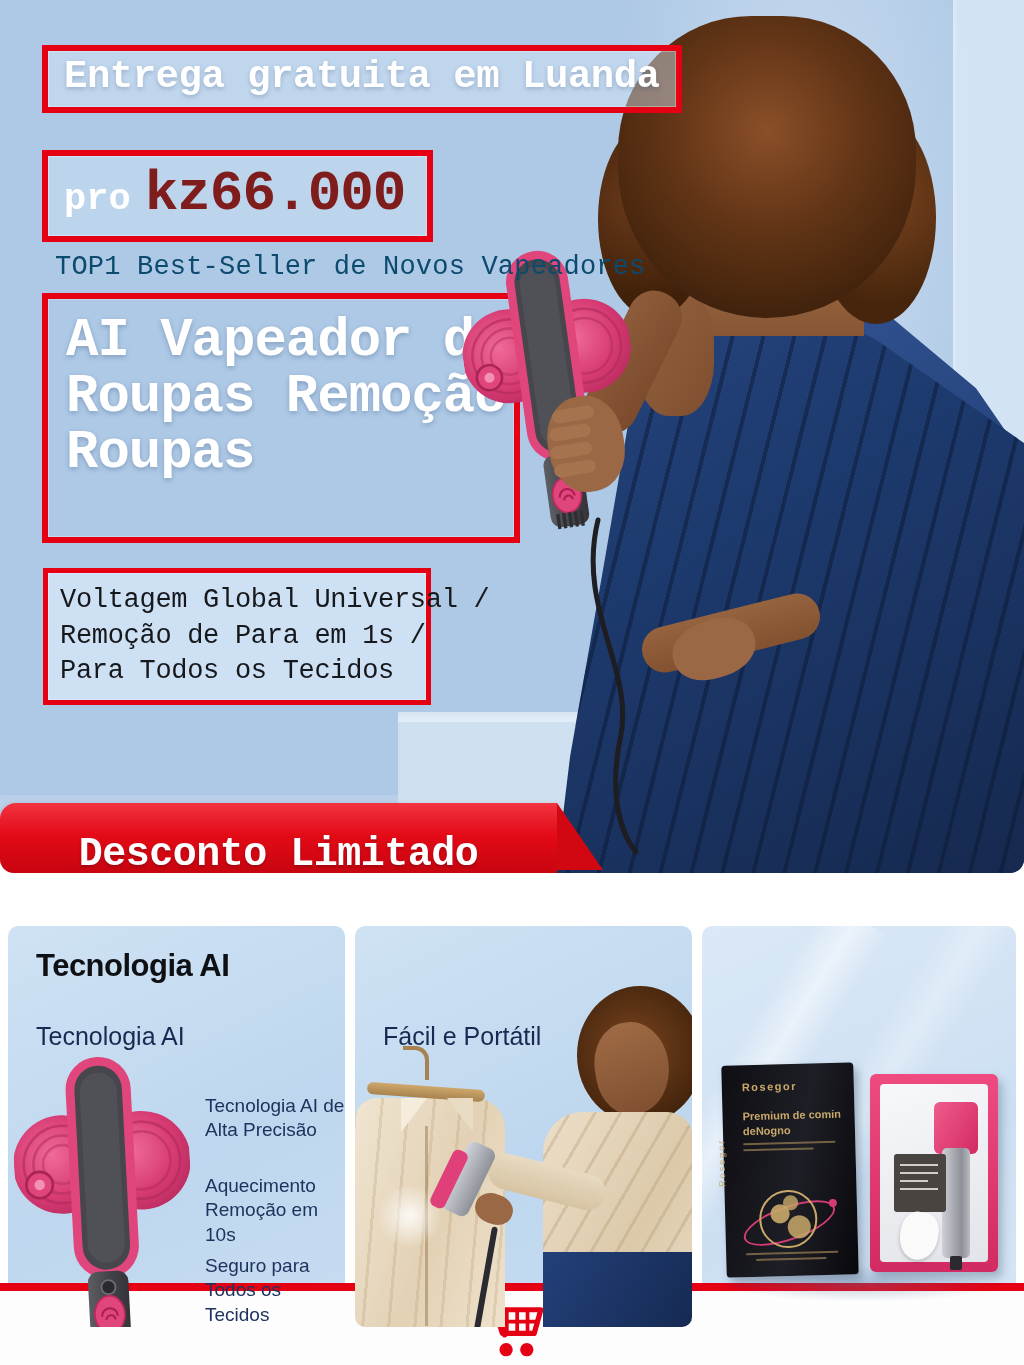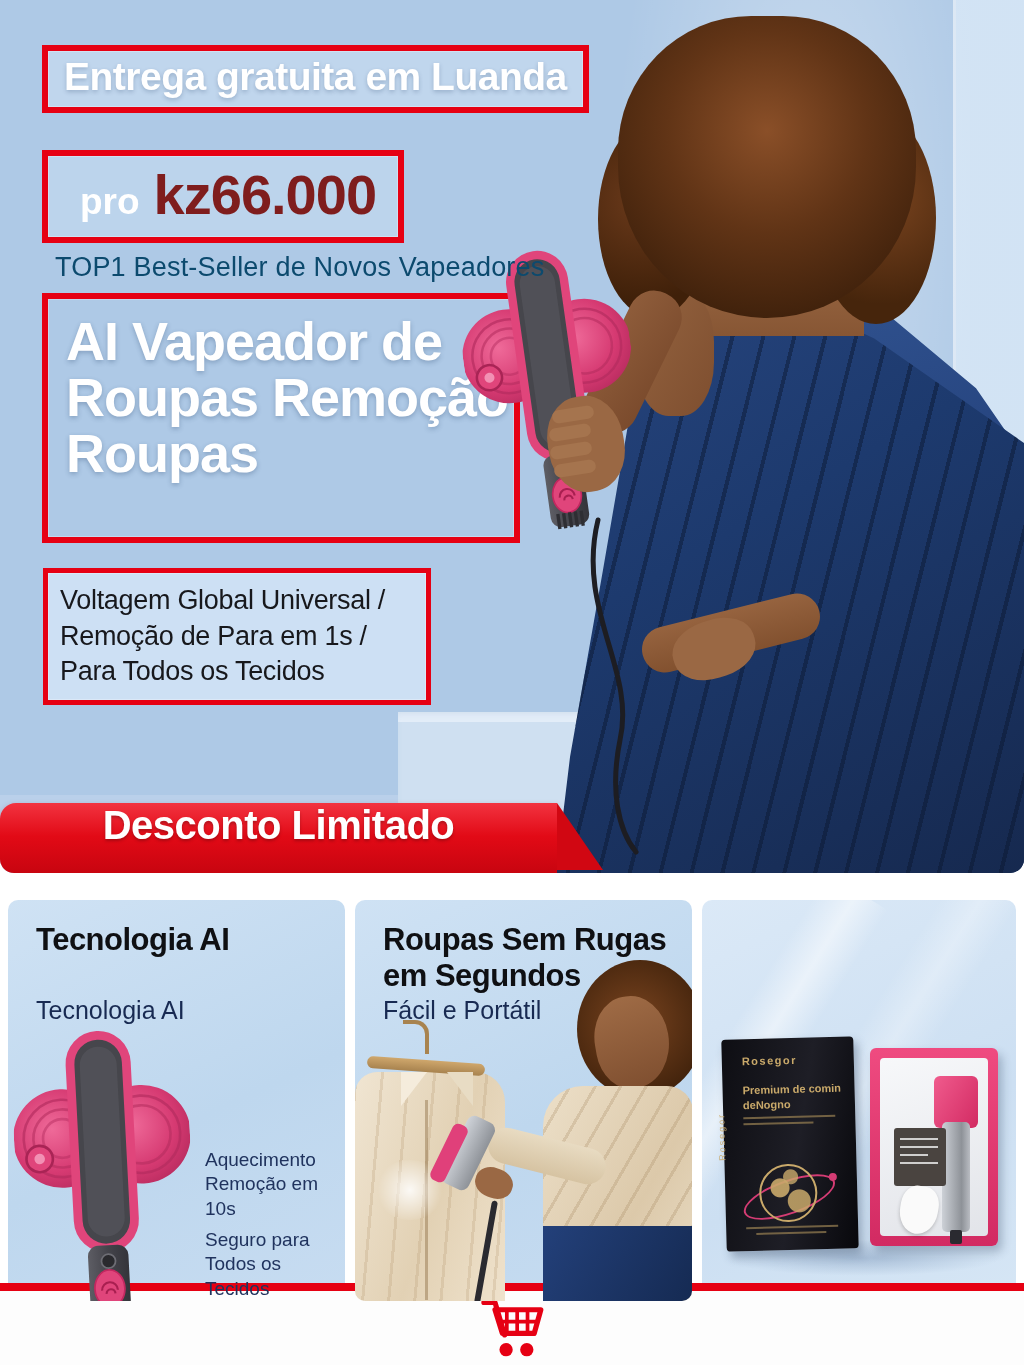--- a/index.html
+++ b/index.html
@@ -6,20 +6,21 @@
   html,body { background:#ffffff; }
   body { font-family:"Liberation Sans", sans-serif; }
   .page { position:relative; width:1024px; height:1365px; background:#ffffff; overflow:hidden; margin:0 auto; }
 
   
   .hero {
     position:absolute; left:0; top:0; width:1024px; height:873px; overflow:hidden;
     border-radius:0 0 14px 14px;
     background:linear-gradient(112deg,#9cbadb 0%,#aec9e6 38%,#bdd4ec 62%,#cuddf3 80%,#cadff3 100%);
     background-color:#aec9e6;
+    font-family:Liberation Mono, monospace;
   }
   .wall-strip { position:absolute; left:953px; top:0; width:71px; height:772px;
     background:linear-gradient(90deg,rgba(255,255,255,.55) 0 3px,rgba(222,236,249,.75) 3px 100%); }
   .wall-glow { position:absolute; left:610px; top:0; width:360px; height:740px;
     background:radial-gradient(ellipse at 55% 30%, rgba(255,255,255,.35), rgba(255,255,255,0) 70%); }
   .podium-step { position:absolute; left:398px; top:712px; width:208px; height:161px;
     background:linear-gradient(180deg,#e4eef9 0 10px,#cfe0f1 10px 100%); box-shadow:-6px 0 10px rgba(120,150,190,.25) inset; }
   .podium-low { position:absolute; left:0px; top:795px; width:420px; height:78px; background:#c2d6ec; opacity:.6; }
 
   
@@ -59,40 +60,40 @@
   .cord { position:absolute; left:540px; top:500px; width:140px; height:360px; z-index:5; }
   .hand-grip { position:absolute; left:548px; top:396px; width:76px; height:96px; background:#9a6844; border-radius:46%; transform:rotate(-10deg); z-index:7; }
   .finger { position:absolute; width:42px; height:13px; background:#a5744e; border-radius:7px; z-index:8; transform:rotate(-9deg); }
   .f1 { left:552px; top:408px; } .f2 { left:549px; top:426px; } .f3 { left:550px; top:444px; } .f4 { left:554px; top:462px; }
 
   
   .redbox { border:6px solid #e60013; box-shadow:0 0 0 1px rgba(255,255,255,.28) inset; }
   .ship-box { position:absolute; left:42px; top:45px; padding:4px 16px 8px 16px; background:rgba(214,231,247,.45); z-index:9; }
   .ship-line1 { color:#fff; font-size:39px; font-weight:bold; letter-spacing:-.5px; text-shadow:0 2px 4px rgba(30,60,100,.25); white-space:nowrap; }
   .ship-line2 { position:absolute; left:52px; top:110px; color:#fff; font-size:39px; font-weight:bold; letter-spacing:-.5px; text-shadow:0 2px 4px rgba(30,60,100,.25); z-index:9; white-space:nowrap; }
-  .price-box { position:absolute; left:42px; top:150px; padding:6px 22px 10px 32px; background:rgba(214,231,247,.35); z-index:9; display:flex; align-items:baseline; gap:14px; }
+  .price-box { position:absolute; left:42px; top:150px; padding:6px 22px 10px 16px; background:rgba(214,231,247,.35); z-index:9; display:flex; align-items:baseline; gap:14px; }
   .price-prefix { color:#fff; font-size:37px; font-weight:bold; }
   .price-value { color:#7f1d1d; font-size:56px; font-weight:bold; letter-spacing:-1px; }
   .top1 { position:absolute; left:55px; top:252px; color:#0c4a6e; font-size:27px; letter-spacing:.2px; z-index:9; white-space:nowrap; }
   .headline-box { position:absolute; left:42px; top:293px; width:478px; height:250px; padding:14px 18px; z-index:4; }
   .headline-line { color:#fff; font-size:54px; font-weight:bold; line-height:1.04; letter-spacing:-1px; text-shadow:0 2px 5px rgba(30,60,100,.3); white-space:nowrap; }
   .features-box { position:absolute; left:43px; top:568px; width:388px; padding:10px 12px; background:#cde0f4; z-index:9; border-width:5px; }
   .feature-line { color:#17181c; font-size:27px; line-height:1.32; letter-spacing:-.3px; white-space:nowrap; }
 
   
   .ribbon { position:absolute; left:0; top:803px; width:557px; height:74px; z-index:10;
     background:linear-gradient(180deg,#f23340 0%,#e20a16 45%,#c5040f 100%);
-    border-radius:16px 0 0 6px; display:flex; align-items:flex-start; justify-content:center;
+    border-radius:16px 0 0 6px; display:flex; align-items:flex-end; justify-content:center;
     box-shadow:0 3px 6px rgba(120,20,30,.35); }
   .ribbon:after { content:""; position:absolute; left:557px; top:0; width:0; height:0;
     border-bottom:67px solid #d10712; border-right:46px solid transparent; }
   .ribbon-label { color:#fff; font-size:40px; font-weight:bold; letter-spacing:-.5px; text-shadow:0 2px 3px rgba(90,10,16,.4); }
 
   
-  .card { position:absolute; top:900px; height:401px; border-radius:10px; overflow:hidden;
+  .card { position:absolute; top:926px; height:401px; border-radius:10px; overflow:hidden;
     background:linear-gradient(155deg,#cfe2f4 0%,#bed7ee 55%,#c7dcf1 100%);padding-left:48px; }
   .card1 { left:8px; width:337px; }
   .card2 { left:355px; width:337px; }
   .card3 { left:702px; width:314px; background:linear-gradient(155deg,#dbe9f7 0%,#ccdff2 60%,#d6e6f5 100%); }
   .card-title { position:absolute; left:28px; top:22px; z-index:5; }
   .card-title-line { color:#0f1013; font-size:31px; font-weight:bold; line-height:1.16; letter-spacing:-.5px; white-space:nowrap; }
   .card-subtitle { position:absolute; left:28px; top:96px; color:#182a52; font-size:25px; z-index:5; white-space:nowrap; }
   .callout { position:absolute; color:#20335e; font-size:19px; line-height:1.28; z-index:5; width:140px; }
   .co1 { left:197px; top:168px; } .co2 { left:197px; top:248px; } .co3 { left:197px; top:328px; }
   .steamer-card1 { position:absolute; left:8px; top:118px; width:176px; height:315px; transform:rotate(-3deg); z-index:3; }
@@ -225,29 +226,26 @@
   </div>
 
   <div class="card card1">
     <div class="card-title">
       <div class="card-title-line">Tecnologia AI</div>
     </div>
     <div class="card-subtitle">Tecnologia AI</div>
     <svg class="steamer-card1" viewBox="0 0 200 345">
       <use href="#steamer-sym"></use>
     </svg>
+    <div class="callout co1">Tecnologia AI de Alta Precisão</div>
     <div class="callout co2">Aquecimento Remoção em 10s</div>
     <div class="callout co3">Seguro para Todos os Tecidos</div>
   </div>
 
   <div class="card card2">
-    <div class="card-title">
-      <div class="card-title-line">Roupas Sem Rugas</div>
-      <div class="card-title-line">em Segundos</div>
-    </div>
     <div class="card-subtitle">Fácil e Portátil</div>
     <div class="hanger-hook"></div>
     <div class="hanger-bar"></div>
     <div class="shirt"></div>
     <div class="shirt-collar"></div>
     <div class="shirt-collar2"></div>
     <div class="placket"></div>
     <div class="steam-puff"></div>
     <div class="w2-hair"></div>
     <div class="w2-face"></div>

